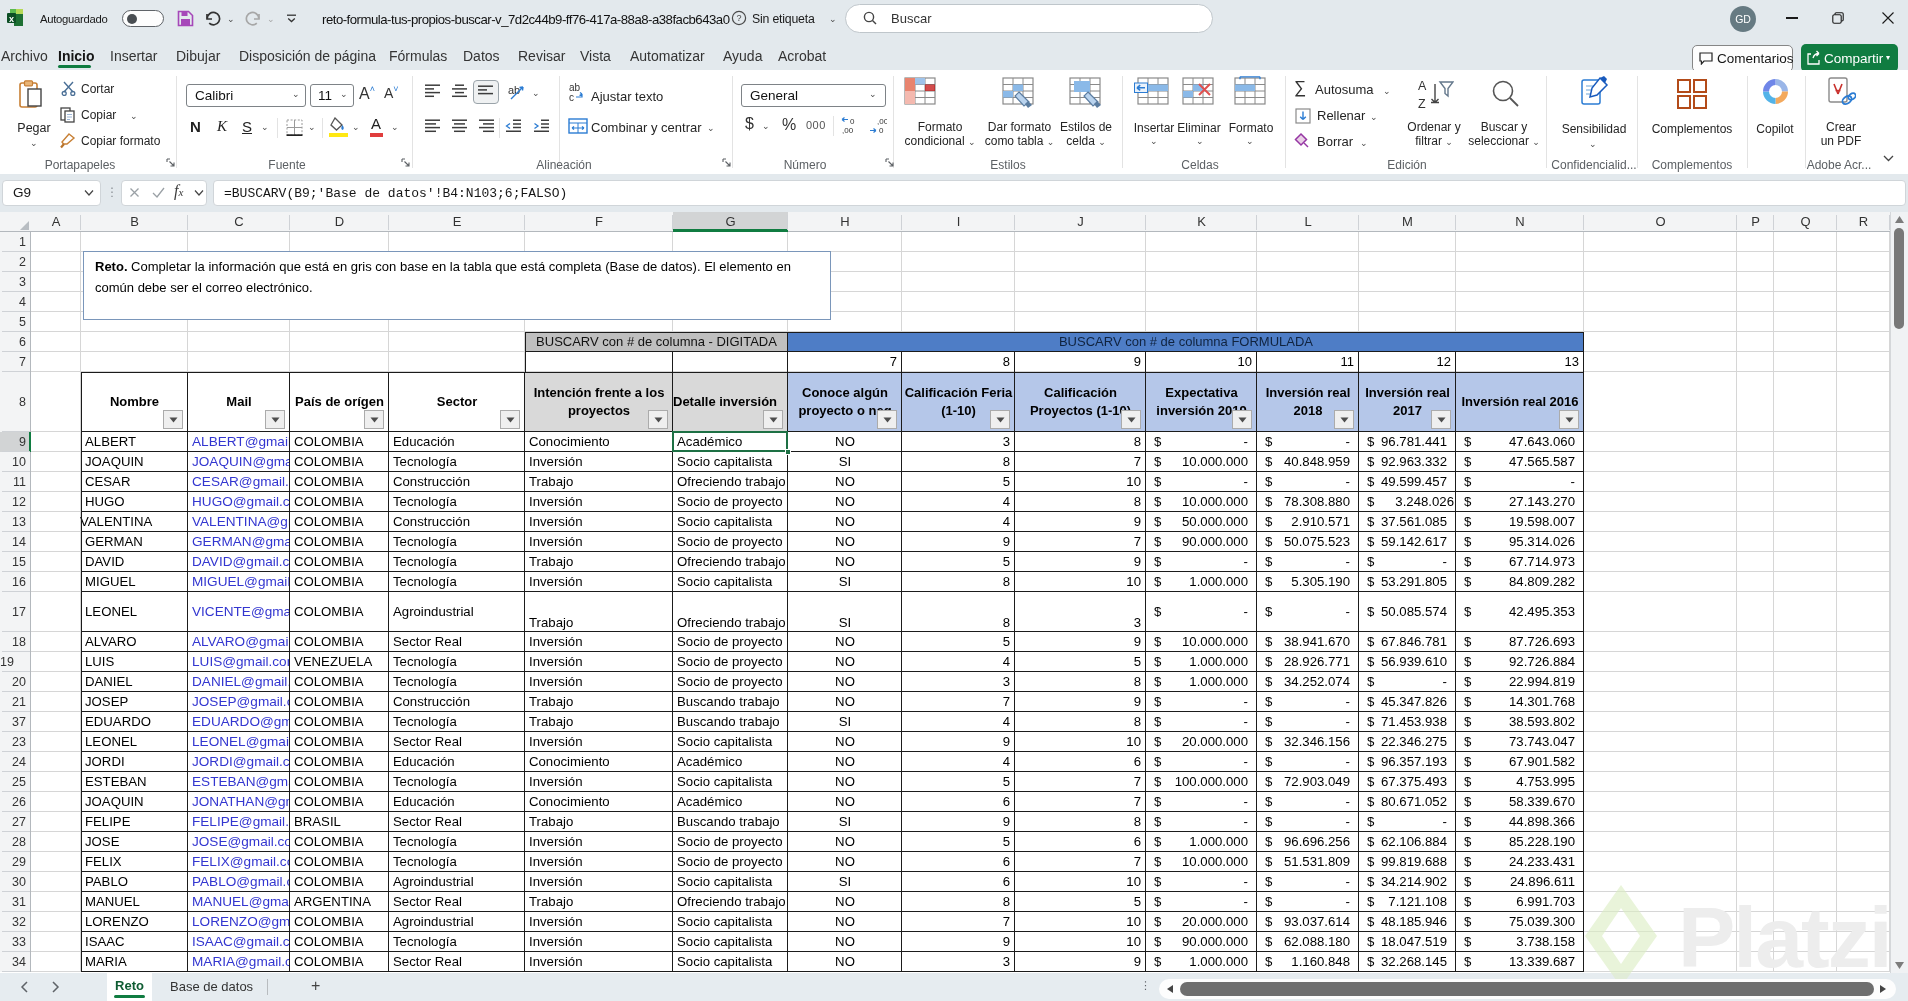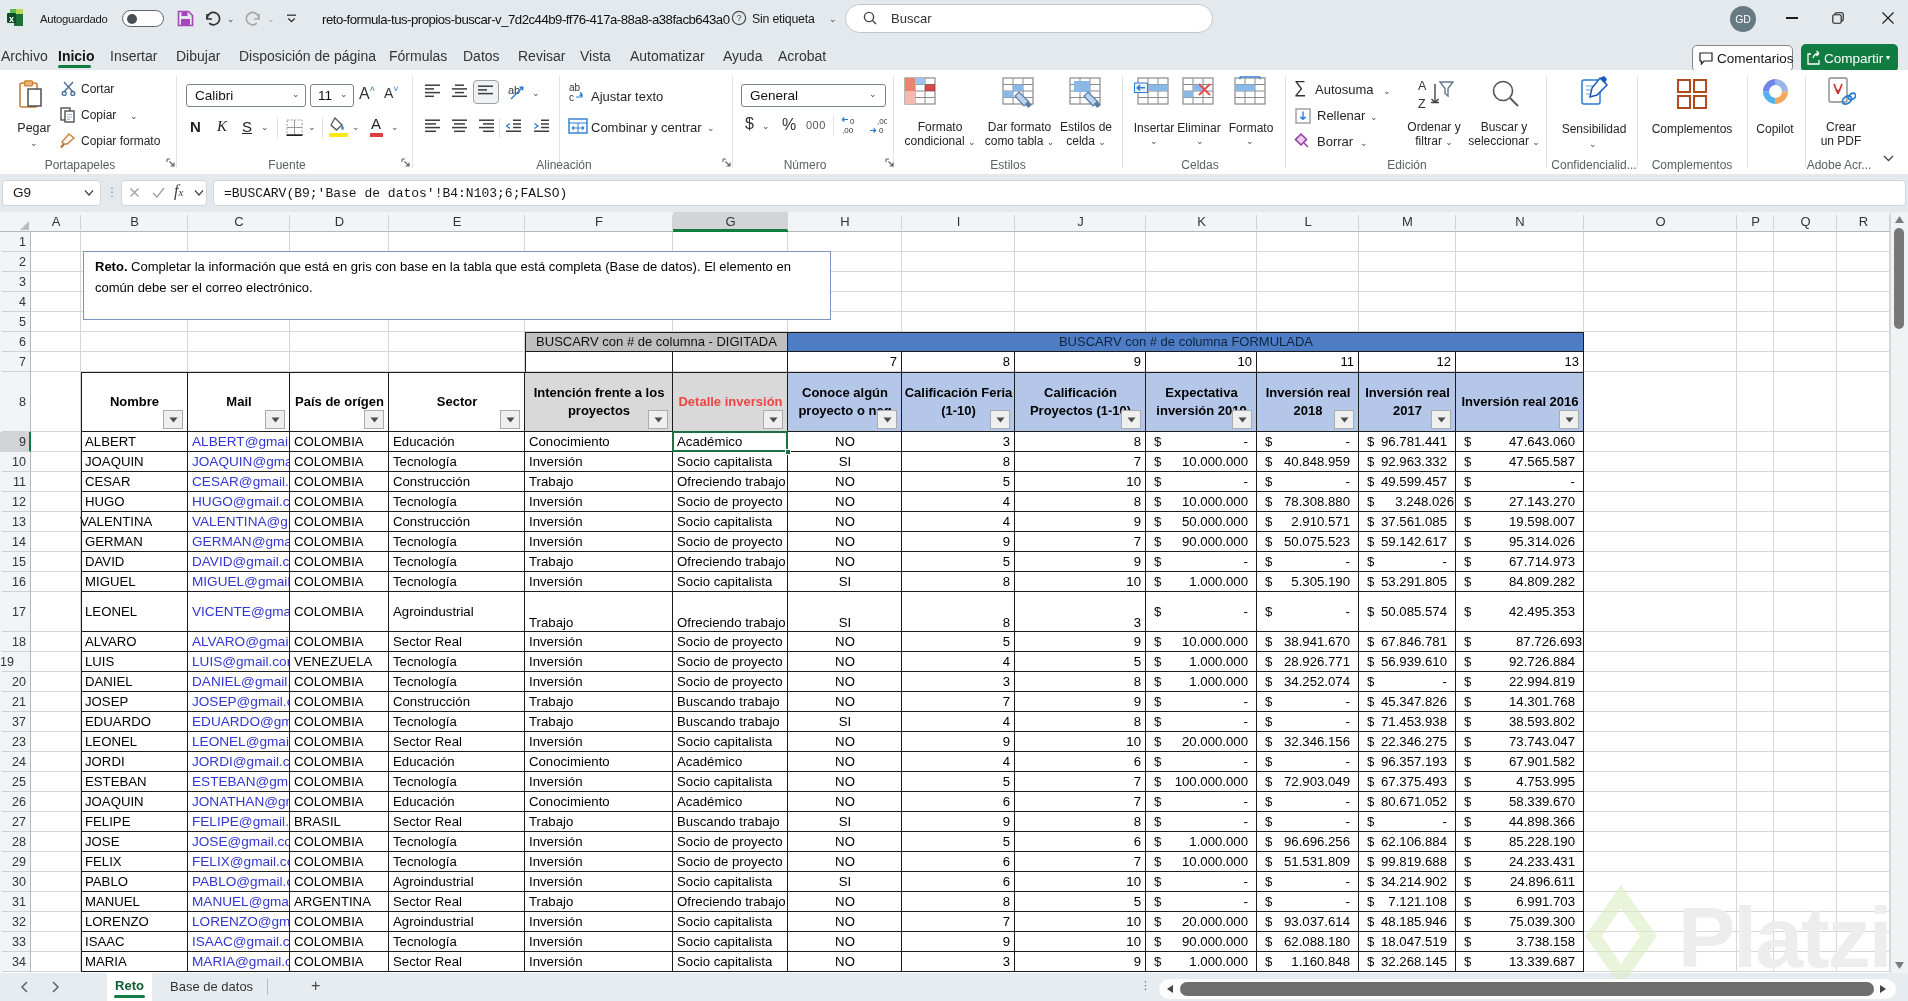--- a/index.html
+++ b/index.html
@@ -598,21 +598,21 @@
 <svg class="a" style="left:506px;top:417px" width="9" height="6" viewBox="0 0 9 6">
     <path d="M0.5 0.5 h8 L4.5 5.5z" fill="#4d4d4d"></path>
   </svg>
 <div class="a" style="left:525px;top:372px;width:148px;height:60px;font-size:13px;font-weight:bold;color:#000;text-align:center;display:flex;align-items:center;justify-content:center;line-height:18px;overflow:hidden">
     <div>Intención frente a los<br>proyectos</div>
   </div>
 <div class="a" style="left:648px;top:410px;width:20px;height:19px;background:#efefef;border:1px solid #ababab"></div>
 <svg class="a" style="left:654px;top:417px" width="9" height="6" viewBox="0 0 9 6">
     <path d="M0.5 0.5 h8 L4.5 5.5z" fill="#4d4d4d"></path>
   </svg>
-<div class="a" style="left:673px;top:372px;width:115px;height:60px;font-size:13px;font-weight:bold;color:#ef4444;text-align:center;display:flex;align-items:center;justify-content:center;line-height:18px;overflow:hidden">
+<div class="a" style="left:673px;top:372px;width:115px;height:60px;font-size:13px;font-weight:bold;color:#000000;text-align:center;display:flex;align-items:center;line-height:18px;overflow:hidden">
     <div>Detalle inversión</div>
   </div>
 <div class="a" style="left:763px;top:410px;width:20px;height:19px;background:#efefef;border:1px solid #ababab"></div>
 <svg class="a" style="left:769px;top:417px" width="9" height="6" viewBox="0 0 9 6">
     <path d="M0.5 0.5 h8 L4.5 5.5z" fill="#4d4d4d"></path>
   </svg>
 <div class="a" style="left:788px;top:372px;width:114px;height:60px;font-size:13px;font-weight:bold;color:#000;text-align:center;display:flex;align-items:center;justify-content:center;line-height:18px;overflow:hidden">
     <div>Conoce algún<br>proyecto o neg</div>
   </div>
 <div class="a" style="left:877px;top:410px;width:20px;height:19px;background:#efefef;border:1px solid #ababab"></div>
@@ -964,21 +964,21 @@
 <div class="cell" style="left:1257px;top:632px;width:102px;height:20px;padding-left:8px;display:flex;justify-content:space-between;align-items:center;">
     <span>$</span>
     <span style="padding-right:9px">38.941.670</span>
   </div>
 <div class="cell" style="left:1359px;top:632px;width:97px;height:20px;padding-left:8px;display:flex;justify-content:space-between;align-items:center;">
     <span>$</span>
     <span style="padding-right:9px">67.846.781</span>
   </div>
 <div class="cell" style="left:1456px;top:632px;width:128px;height:20px;padding-left:8px;display:flex;justify-content:space-between;align-items:center;">
     <span>$</span>
-    <span style="padding-right:2px">87.726.693</span>
+    <span style="padding-right:9px">87.726.693</span>
   </div>
 <div class="cell" style="left:81px;top:652px;width:107px;height:20px;padding-left:4px;line-height:20px">LUIS</div>
 <div class="cell" style="left:188px;top:652px;width:102px;height:20px;padding-left:4px;line-height:20px"><span class="mail">LUIS@gmail.com</span></div>
 <div class="cell" style="left:290px;top:652px;width:99px;height:20px;padding-left:4px;line-height:20px">VENEZUELA</div>
 <div class="cell" style="left:389px;top:652px;width:136px;height:20px;padding-left:4px;line-height:20px">Tecnología</div>
 <div class="cell" style="left:525px;top:652px;width:148px;height:20px;padding-left:4px;line-height:20px">Inversión</div>
 <div class="cell" style="left:673px;top:652px;width:115px;height:20px;padding-left:4px;line-height:20px">Socio de proyecto</div>
 <div class="cell" style="left:788px;top:652px;width:114px;height:20px;line-height:20px">
     <div style="width:100%;text-align:center">NO</div>
   </div>

